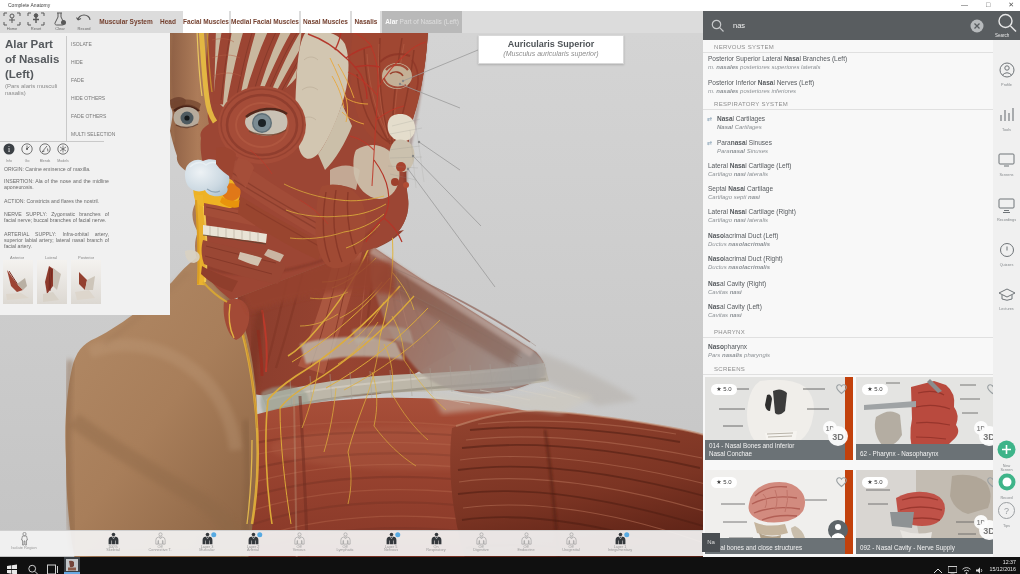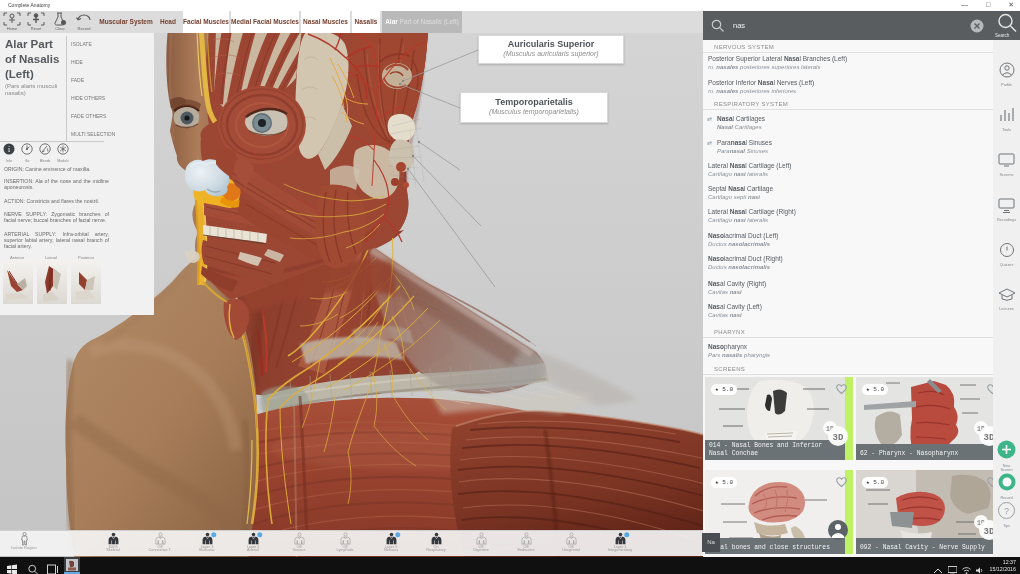--- a/index.html
+++ b/index.html
@@ -17,21 +17,21 @@
 #toolbar { left:0; top:11px; width:1020px; height:22px; background:#dcdcdc; }
 .tbico { position:absolute; top:1px; width:22px; text-align:center; color:#585858; }
 .tbico svg { display:block; margin:0 auto; }
 .tbico .lb { font-size:4px; color:#666; display:block; margin-top:0px; }
 .tabs { position:absolute; left:0; top:0; height:22px; }
 .tab { position:absolute; top:0; height:22px; line-height:22px; font-size:6.5px; font-weight:bold; color:#74402f; white-space:nowrap; text-align:center; }
 .tab.white { background:#fff; }
 .tab.gray { background:#b9b9b9; color:#eee; }
 
 
-#lpanel { left:0; top:33px; width:154px; height:282px; background:#f1f1f1; color:#555; }
+#lpanel { left:0; top:33px; width:170px; height:282px; background:#f1f1f1; color:#555; }
 #lp-title { position:absolute; left:5px; top:4px; font-size:11.5px; font-weight:bold; color:#55595d; line-height:15px; }
 #lp-latin { position:absolute; left:5px; top:50px; font-size:6px; color:#8a8a8a; line-height:7px; }
 #lp-vline { position:absolute; left:66px; top:3px; width:1px; height:105px; background:#c9c9c9; }
 #lp-hline { position:absolute; left:0px; top:108px; width:104px; height:1px; background:#c9c9c9; }
 .lp-opt { position:absolute; left:71px; font-size:5px; color:#777; }
 .lp-ico { position:absolute; top:108px; width:22px; text-align:center; }
 .lp-ico .lb { font-size:3.5px; color:#888; display:block; }
 .lp-sec { position:absolute; left:4px; width:105px; font-size:5.2px; color:#6a6a6a; line-height:6.2px; text-align:justify; }
 .lp-thumb-lb { position:absolute; top:222px; font-size:4px; color:#888; }
 .lp-thumb { position:absolute; top:227px; width:30px; height:44px; background:linear-gradient(180deg,#f4f2ef,#dcd8d2); }
@@ -45,21 +45,21 @@
 #searchbar { left:703px; top:11px; width:317px; height:29px; background:#595d60; }
 #rlist { left:703px; top:40px; width:290px; height:517px; background:#f8f8f8; overflow:hidden; }
 .rhead { position:absolute; left:11px; font-size:6px; color:#8d8d8d; letter-spacing:0.3px; }
 .rline { position:absolute; left:0px; width:290px; height:1px; background:#e0e0e0; }
 .ritem { position:absolute; left:5px; font-size:6.5px; color:#565a5e; white-space:nowrap; }
 .rsub  { position:absolute; left:5px; font-size:6px; font-style:italic; color:#8d9296; white-space:nowrap; }
 .rsw { position:absolute; left:4px; font-size:6px; color:#7f9bb0; }
 .ind { left:14px; }
 
 
-.card { position:absolute; width:148px; background:#bef264;font-family:Liberation Mono, monospace; }
+.card { position:absolute; width:148px; background:#c2410c; }
 .card .img { position:absolute; left:0; top:0; width:140px; }
 .card .cap { position:absolute; left:0; bottom:0; width:140px; background:#6b7276; color:#f2f2f2; font-size:6.3px; line-height:8px; padding:2px 4px; }
 .card .rate { position:absolute; left:6px; top:7px; width:26px; height:11px; background:#fff; border-radius:6px; font-size:6px; color:#3c3c3c; text-align:center; line-height:11px; }
 .card .heart { position:absolute; right:5px; top:6px; }
 
 
 #rstrip { left:993px; top:40px; width:27px; height:517px; background:#f0f0f0; }
 .rs-ico { position:absolute; left:0; width:27px; text-align:center; color:#6f7478; }
 .rs-ico .lb { display:block; font-size:3.8px; color:#85898c; margin-top:1px; line-height:4.2px; }
 
@@ -485,24 +485,20 @@
           <path d="M16 20 L24 16 L22 30 L14 30 Z" fill="#cdc5b9"></path>
           <path d="M4 32 L18 30 L24 38 L6 40 Z" fill="#ddd6cc"></path>
         </svg>
     </div>
   </div>
 
   <div class="callout" style="left:478px;top:35px;width:146px;height:29px">
     <div class="t1">Auricularis Superior</div>
     <div class="t2">(Musculus auricularis superior)</div>
   </div>
-  <div class="callout" style="left:460px;top:92px;width:148px;height:31px">
-    <div class="t1" style="margin-top:4px">Temporoparietalis</div>
-    <div class="t2">(Musculus temporoparietalis)</div>
-  </div>
 
   <div class="abs" id="searchbar">
     <svg width="14" height="14" viewBox="0 0 14 14" style="position:absolute;left:8px;top:8px">
         <circle cx="5.5" cy="5.5" r="4.2" fill="none" stroke="#c6c8ca" stroke-width="1.2"></circle>
         <path d="M8.7 8.7 L12.5 12.5" stroke="#c6c8ca" stroke-width="1.2"></path>
       </svg>
     <span style="position:absolute;left:30px;top:10px;font-size:7.5px;color:#f0f0f0">nas</span>
     <svg width="14" height="14" viewBox="0 0 14 14" style="position:absolute;left:267px;top:8px">
         <circle cx="7" cy="7" r="6.5" fill="#b7babc"></circle>
         <path d="M4.5 4.5 L9.5 9.5 M9.5 4.5 L4.5 9.5" stroke="#595d60" stroke-width="1.3"></path>

